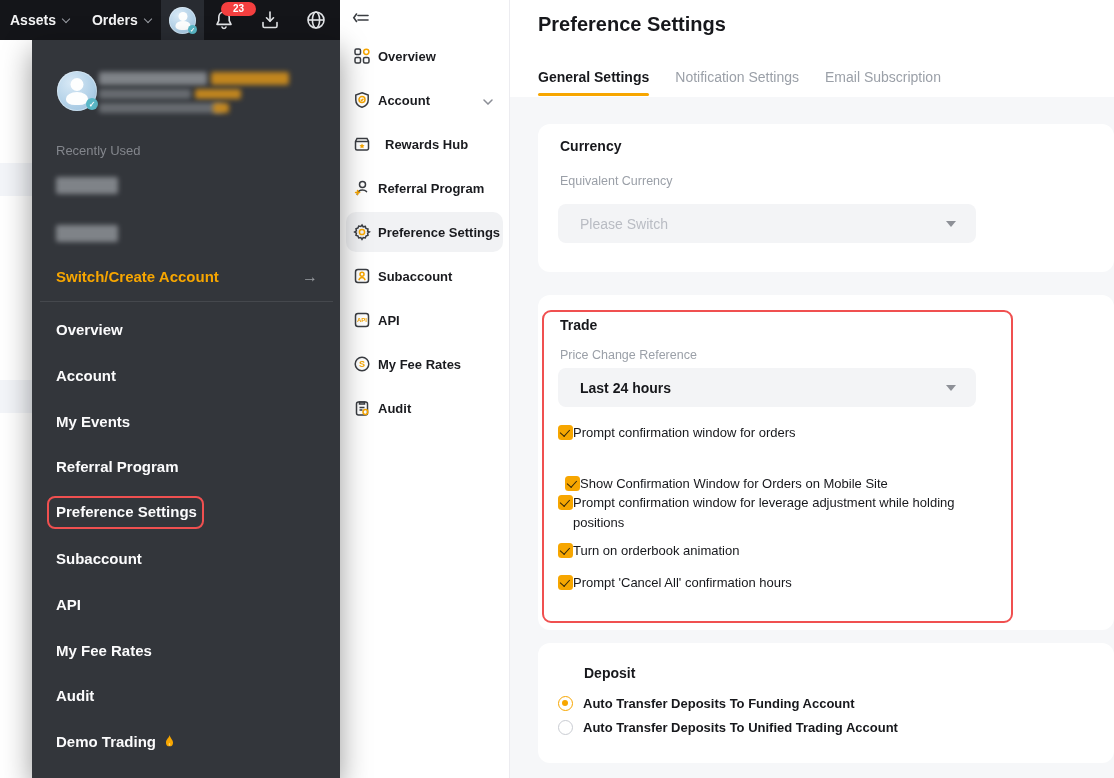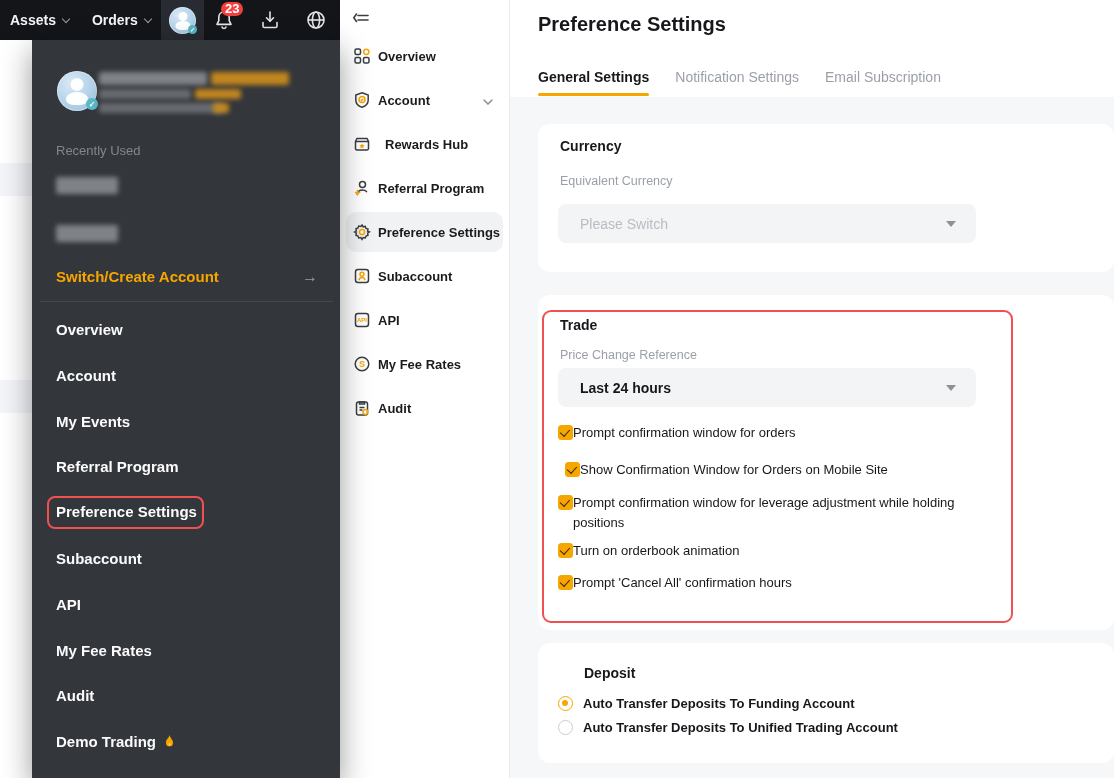--- a/index.html
+++ b/index.html
@@ -12,21 +12,21 @@
   .left-strip .band { position:absolute; left:0; width:32px; height:33px; background:#f3f5f9; }
 
   
   .dark-header { position:absolute; left:0; top:0; width:340px; height:40px; background:#141519; display:flex; align-items:center; }
   .hdr-nav { display:flex; align-items:center; gap:6px; color:#f4f4f5; font-size:14px; font-weight:700; margin-left:10px; cursor:pointer; }
   .hdr-nav + .hdr-nav { margin-left:22px; }
   .chev { width:8px; height:8px; display:inline-block; position:relative; top:-2px; }
   .chev::after { content:""; position:absolute; left:1px; top:2px; width:5px; height:5px; border-right:1.5px solid #9b9ea5; border-bottom:1.5px solid #9b9ea5; transform:rotate(45deg); }
   .hdr-avatar-tile { position:absolute; left:161px; top:0; width:43px; height:40px; background:#282b31; display:flex; align-items:center; justify-content:center; cursor:pointer; }
   .hdr-icon { position:absolute; top:9px; width:24px; height:24px; cursor:pointer; }
-  .badge { position:absolute; left:221px; top:2px; min-width:21px; height:14px; padding:0 4px; background:#f43f3f; border-radius:8px; color:#fff; font-size:13px; font-weight:700; line-height:14px; text-align:center; }
+  .badge { position:absolute; left:221px; top:2px; min-width:21px; height:14px; padding:0 12px; background:#f43f3f; border-radius:8px; color:#fff; font-size:10px; font-weight:700; line-height:14px; text-align:center; }
 
   .avatar-circle { border-radius:50%; background:radial-gradient(circle at 35% 30%, #d8e9f6, #a9cbe4 70%, #8fb8d8); position:relative; box-shadow:inset 0 0 0 1px rgba(255,255,255,.35); }
   .avatar-circle .head { position:absolute; left:50%; transform:translateX(-50%); background:#fdfefe; border-radius:50%; }
   .avatar-circle .bodyshape { position:absolute; left:50%; transform:translateX(-50%); background:#fdfefe; border-radius:50% 50% 40% 40%; }
   .avatar-circle .mini-badge { position:absolute; border-radius:50%; background:#59b7c6; color:#fff; display:flex; align-items:center; justify-content:center; font-weight:700; }
 
   
   .dark-panel { position:absolute; left:32px; top:40px; width:308px; height:738px; background:#33363b; box-shadow:0 10px 28px rgba(0,0,0,.4); }
   .user-row { position:absolute; left:25px; top:30px; width:260px; height:44px; cursor:pointer; }
   .blurbar { position:absolute; border-radius:2px; filter:blur(2.5px); }
@@ -228,21 +228,21 @@
       <div class="field-label" style="top:53px;">Price Change Reference</div>
       <div class="select" style="top:73px;">
         <span class="val">Last 24 hours</span>
         <span class="tri"></span>
       </div>
 
       <div class="cb-row" style="top:128px;">
         <span class="cb-box"></span>
         <span class="cb-lbl">Prompt confirmation window for orders</span>
       </div>
-      <div class="cb-row" style="top:165px;padding-left:7px;">
+      <div class="cb-row" style="top:179px;padding-left:7px;">
         <span class="cb-box"></span>
         <span class="cb-lbl">Show Confirmation Window for Orders on Mobile Site</span>
       </div>
       <div class="cb-row" style="top:198px;">
         <span class="cb-box"></span>
         <span class="cb-lbl">Prompt confirmation window for leverage adjustment while holding positions</span>
       </div>
       <div class="cb-row" style="top:246px;">
         <span class="cb-box"></span>
         <span class="cb-lbl">Turn on orderbook animation</span>

